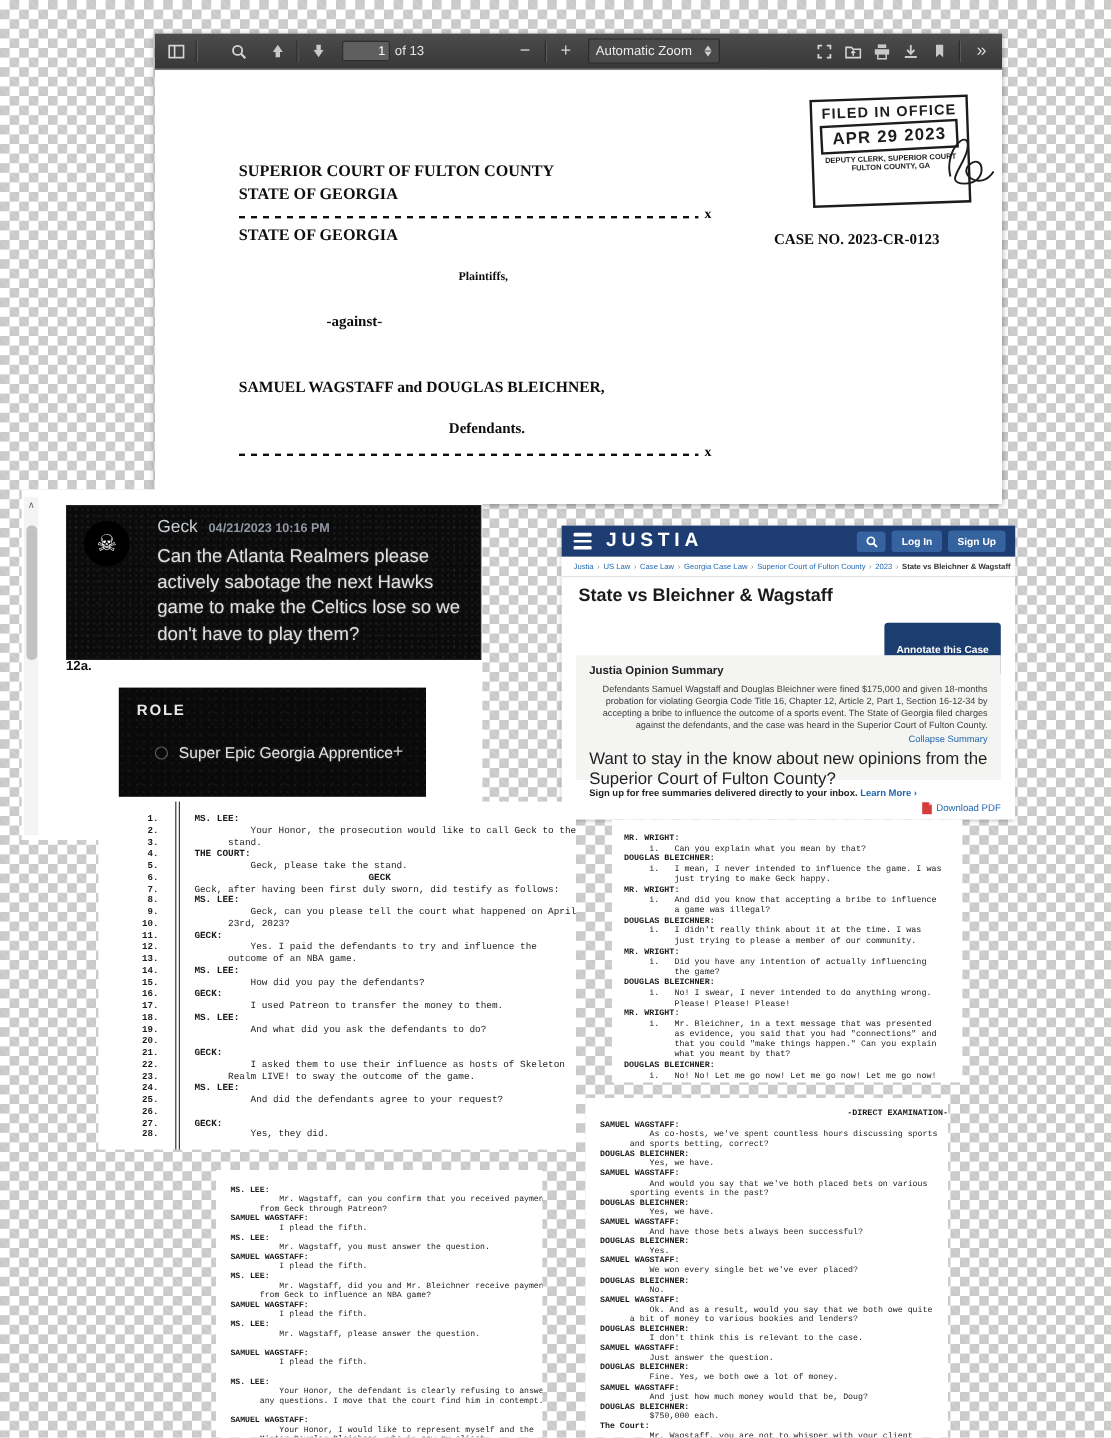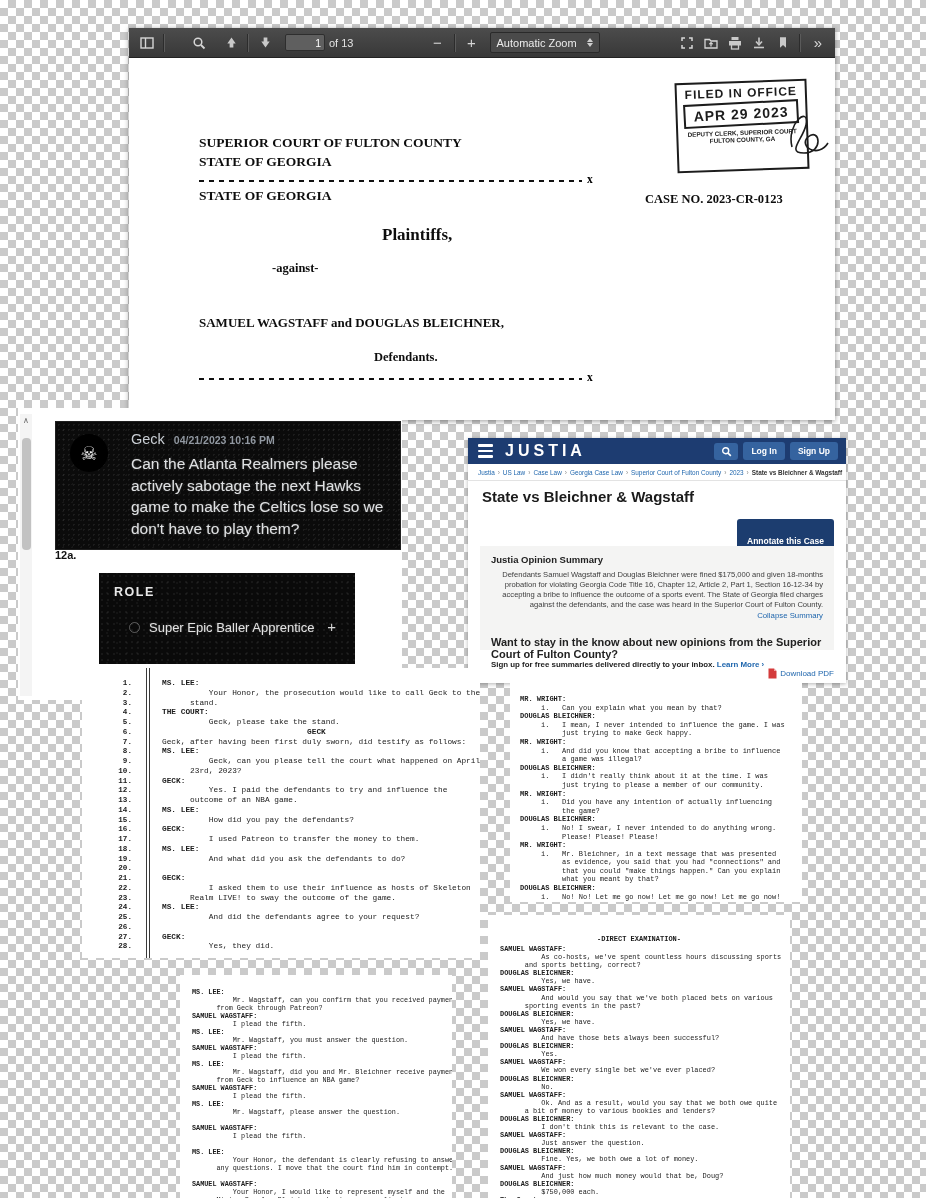--- a/index.html
+++ b/index.html
@@ -34,21 +34,21 @@
   
   .docserif{font-family:"Liberation Serif",serif;color:#0e0e0e;}
   #doc-court1{left:70px;top:107px;font-size:13.5px;font-weight:bold;}
   #doc-court2{left:70px;top:126px;font-size:13.5px;font-weight:bold;}
   .dashline{display:flex;align-items:flex-end;}
   .dash{width:383px;height:2px;background:repeating-linear-gradient(90deg,#111 0 5px,transparent 5px 10px);margin-bottom:3px;}
   .xend{font-weight:bold;font-size:11.5px;margin-left:5px;font-family:"Liberation Serif",serif;}
   #doc-dash1{left:70px;top:145px;}
   #doc-party1{left:70px;top:160px;font-size:13.5px;font-weight:bold;}
   #doc-caseno{left:516px;top:164px;font-size:12.5px;font-weight:bold;}
-  #doc-plaintiffs{left:253px;top:197px;font-size:17px;font-weight:bold;}
+  #doc-plaintiffs{left:253px;top:197px;font-size:10px;font-weight:bold;}
   #doc-against{left:143px;top:233px;font-size:12.5px;font-weight:bold;}
   #doc-defnames{left:70px;top:287px;font-size:13px;font-weight:bold;}
   #doc-defendants{left:245px;top:322px;font-size:12.5px;font-weight:bold;}
   #doc-dash2{left:70px;top:343px;}
 
   
   #stamp{left:547px;top:53px;width:128px;height:86px;border:2px solid #1c1c1c;transform:rotate(-2deg);
     display:flex;flex-direction:column;align-items:center;color:#1c1c1c;background:rgba(255,255,255,.6);}
   #stamp .s1{font-size:12px;font-weight:bold;letter-spacing:1px;margin-top:3px;}
   #stamp .datebox{border:2px solid #1c1c1c;margin-top:2px;padding:1px 8px;transform:rotate(-1deg);}
@@ -101,42 +101,42 @@
   #justia-breadcrumb a{color:#1f66ad;text-decoration:none;}
   #justia-breadcrumb .sep{color:#888;margin:0 3px;}
   #justia-breadcrumb .cur{color:#333;font-weight:bold;}
   #justia-title{position:absolute;left:14px;top:50px;font-size:15px;font-weight:bold;color:#1b1b1b;}
   #annotate-btn{position:absolute;right:12px;top:81px;background:#1c3d6f;color:#fff;font-size:8.5px;font-weight:bold;
     padding:17px 10px;border-radius:3px;}
   #summary-box{position:absolute;left:12px;top:108px;right:12px;height:104px;background:#f4f4f3;padding:8px 11px;box-sizing:border-box;}
   #summary-title{font-size:9.5px;font-weight:bold;color:#222;}
   #summary-text{font-size:7.6px;line-height:10px;color:#3d3d3d;margin-top:5px;text-align:right;}
   #collapse-link{font-size:7.8px;color:#1f66ad;text-align:right;margin-top:1px;}
-  #signup-bold{font-size:11px;font-weight:bold;color:#222;margin-top:16px;}
+  #signup-bold{font-size:14px;font-weight:normal;color:#222;margin-top:4px;}
   #signup-line{font-size:7.9px;font-weight:bold;color:#222;}
   #signup-line a{color:#1f66ad;text-decoration:none;}
   #download-row{position:absolute;right:12px;top:230px;display:flex;align-items:center;gap:3px;}
   #download-label{font-size:8px;color:#1f66ad;}
 
   
   #panelB{left:82px;top:668px;width:398px;height:290px;background:#fff;display:flex;}
   #t1-nums{margin:11px 0 0 22px;width:28px;}
   #t1-nums .n{font-family:"Liberation Mono",monospace;font-size:7.6px;line-height:9.75px;height:9.75px;text-align:right;color:#1b1b1b;font-weight:bold;}
   #t1-rule{width:2px;border-left:1px solid #3a3a3a;border-right:1px solid #3a3a3a;margin:0 0 0 14px;}
   #t1-text{margin:11px 0 0 12px;overflow:hidden;}
   .tl{white-space:pre;font-family:"Liberation Mono",monospace;color:#1b1b1b;}
   .bd{font-weight:bold;}
   #t1-text .tl{font-size:7.8px;line-height:9.75px;height:9.75px;}
 
   #panelC{left:510px;top:683px;width:292px;height:219px;background:#fff;overflow:hidden;}
   #t2-lines{margin:12px 0 0 10px;}
   #t2-lines .tl{font-size:7px;line-height:8.6px;height:8.6px;}
 
   #panelD{left:488px;top:915px;width:302px;height:283px;background:#fff;overflow:hidden;}
-  #t3-title{margin-top:20px;text-align:center;font-family:"Liberation Mono",monospace;font-size:7px;font-weight:bold;color:#1b1b1b;}
+  #t3-title{margin-top:9px;text-align:right;font-family:"Liberation Mono",monospace;font-size:7px;font-weight:bold;color:#1b1b1b;}
   #t3-lines{margin:2px 0 0 12px;}
   #t3-lines .tl{font-size:6.9px;line-height:8.1px;height:8.1px;}
 
   #panelE{left:180px;top:975px;width:272px;height:223px;background:#fff;overflow:hidden;}
   #t4-lines{margin:13px 0 0 12px;}
   #t4-lines .tl{font-size:6.8px;line-height:8px;height:8px;}
 
   svg{display:block;}
 </style>
 </head>
@@ -268,21 +268,21 @@
     </div>
     <div id="chat-message">Can the Atlanta Realmers please actively sabotage the next Hawks game to make the Celtics lose so we don't have to play them?</div>
   </div>
 
   <div id="exhibit-label">12a.</div>
 
   <div id="role-card">
     <div id="role-header">ROLE</div>
     <div id="role-row">
       <span id="role-dot"></span>
-      <span id="role-name">Super Epic Baller Apprentice</span>
+      <span id="role-name">Super Epic Georgia Apprentice</span>
     </div>
     <div id="role-add">+</div>
   </div>
 </div>
 
 <div class="abs" id="justia">
   <div id="justia-header">
     <div id="hamburger">
         <span></span>
         <span></span>

